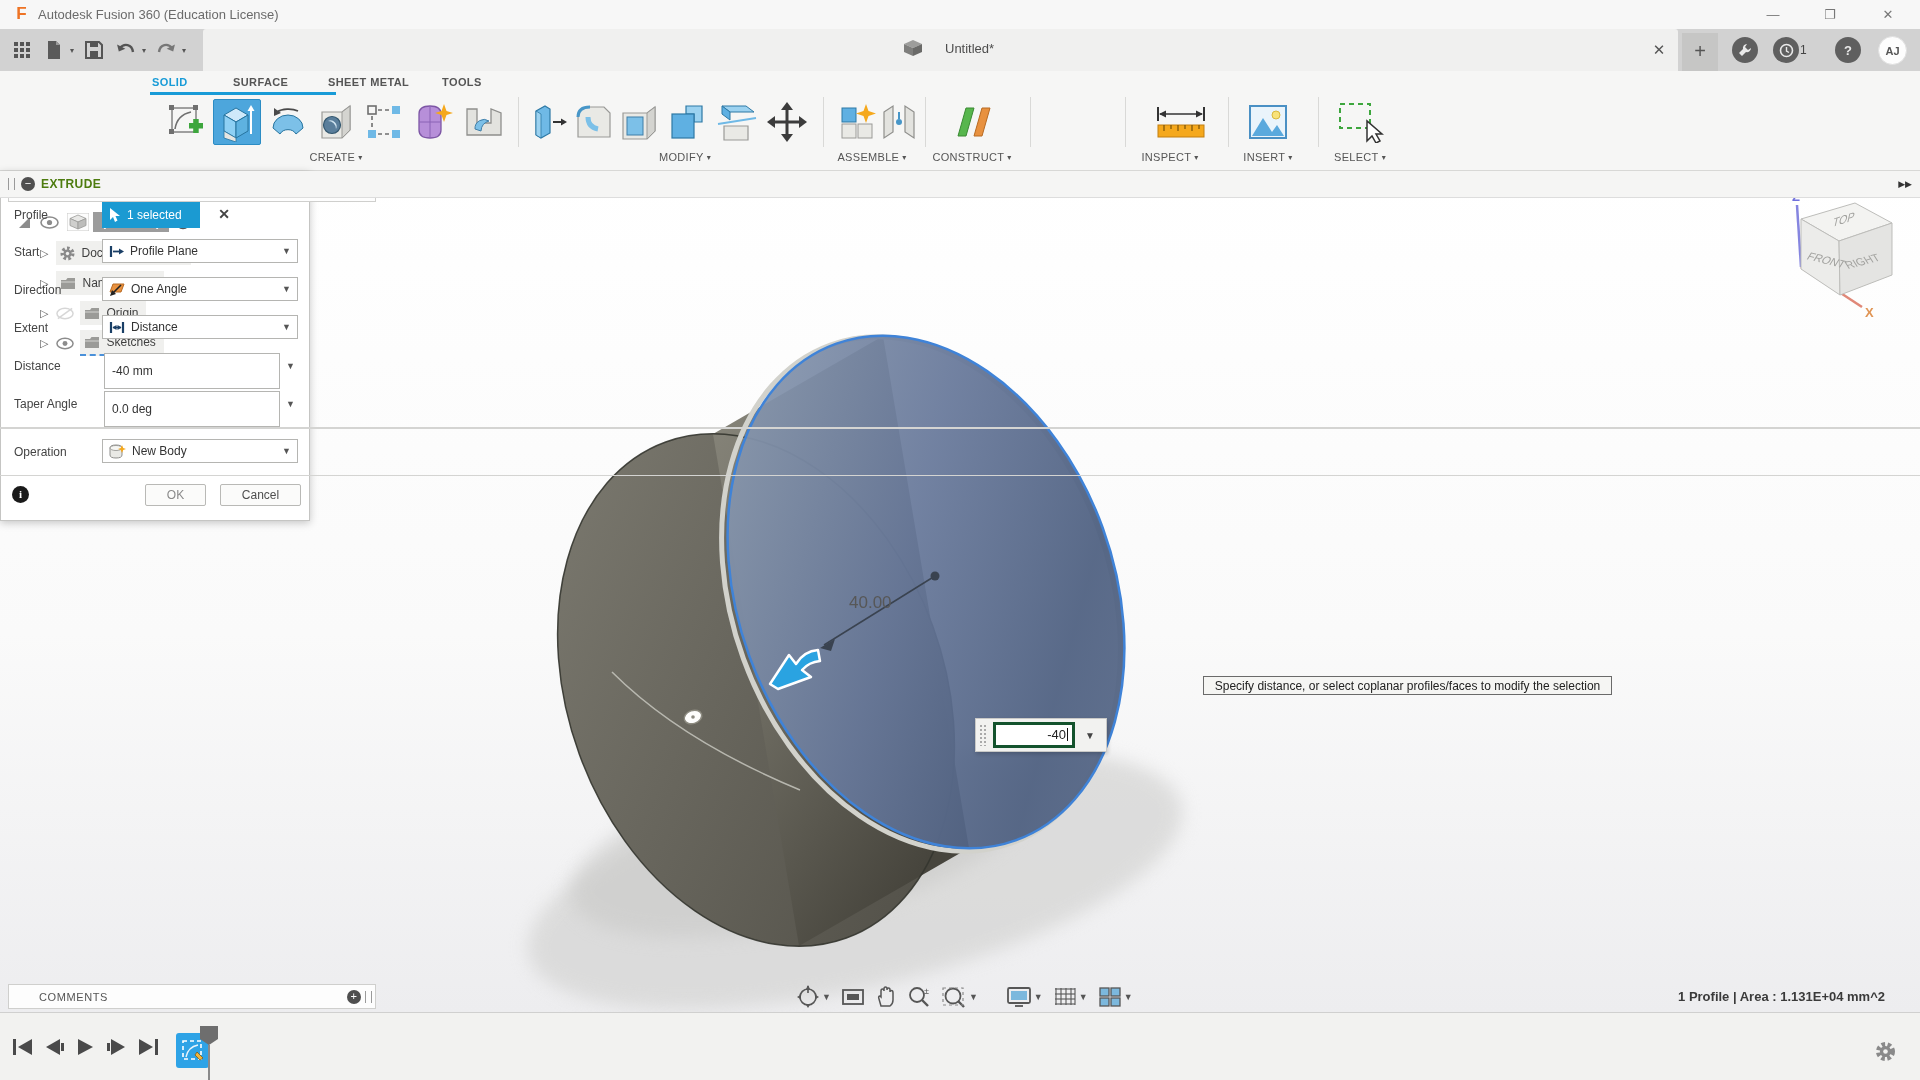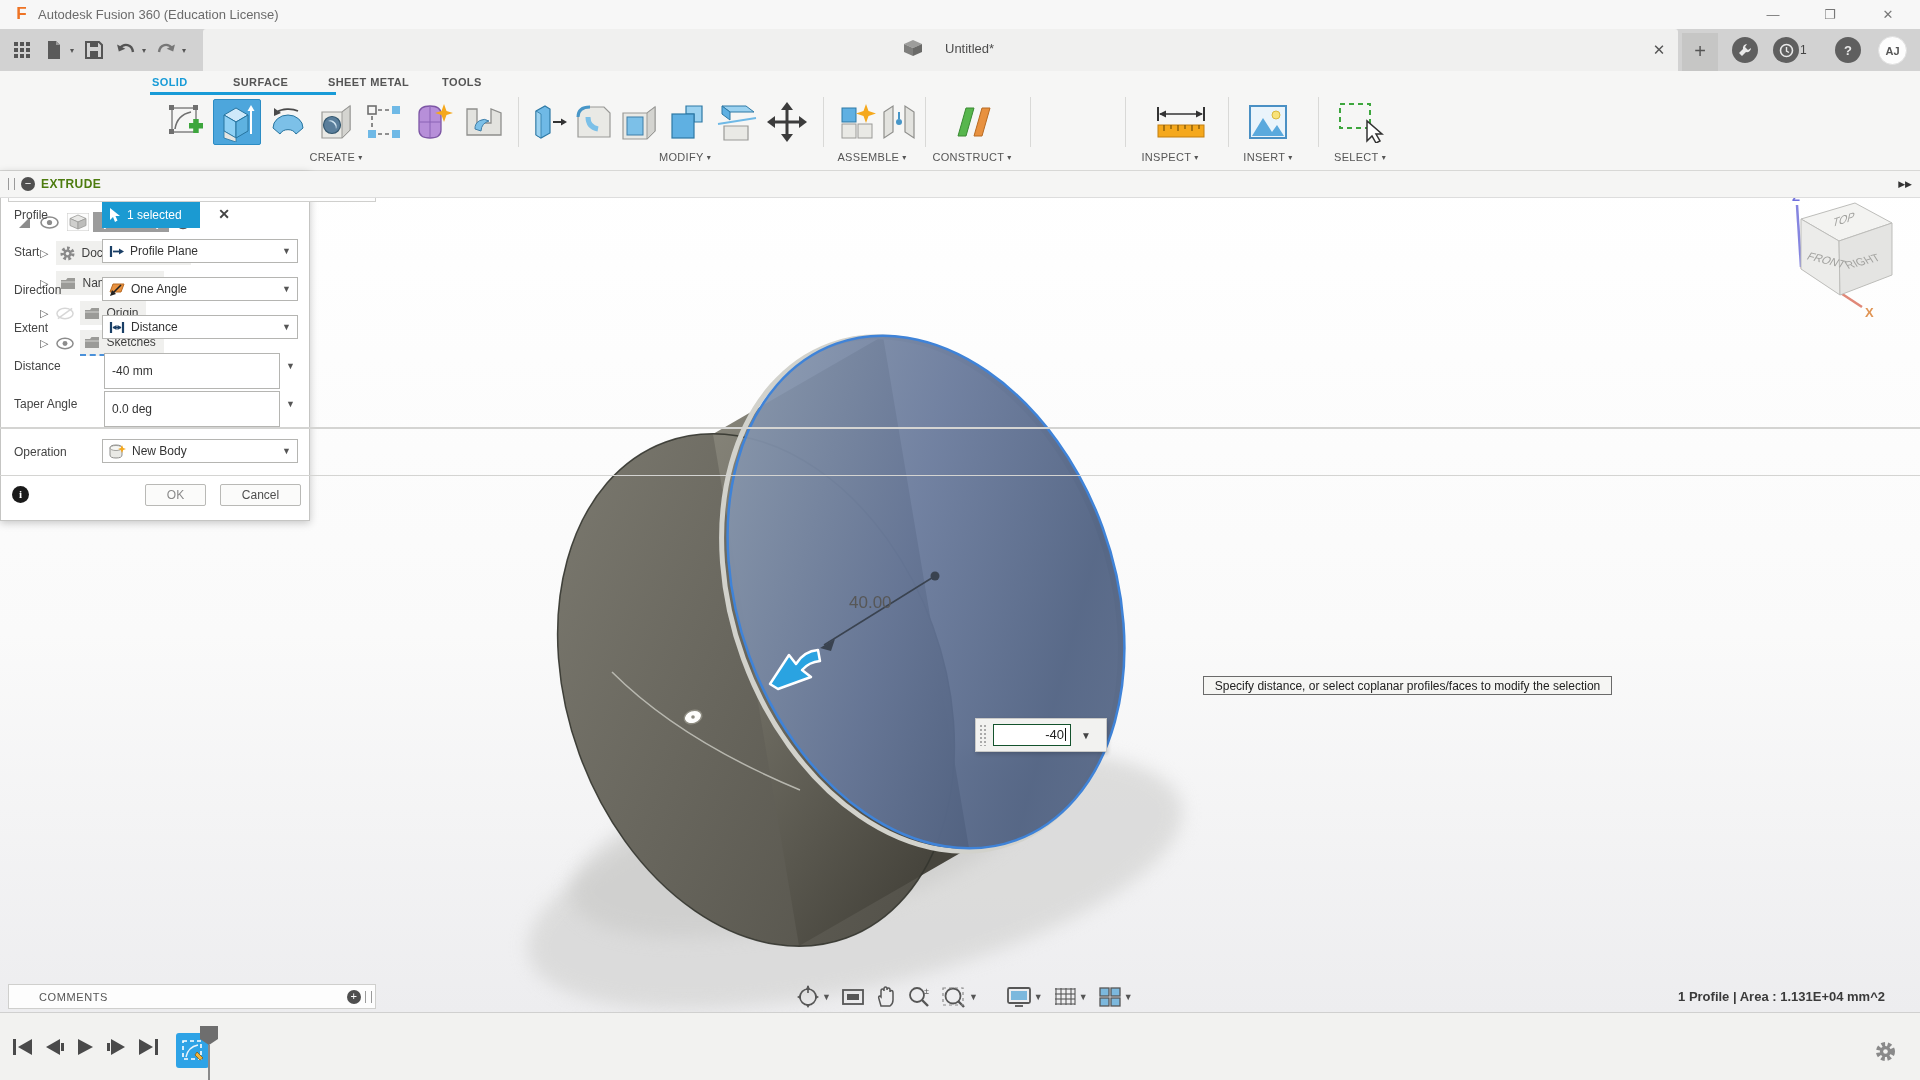--- a/index.html
+++ b/index.html
@@ -65,21 +65,21 @@
   #profile-btn{position:absolute;left:102px;top:31px;width:98px;height:26px;background:#1b9ad2;color:#fff;font-size:12px;display:flex;align-items:center;gap:6px;padding:0 7px;box-sizing:border-box;}
   #profile-clear{position:absolute;left:214px;top:33px;width:20px;height:20px;color:#444;font-size:14px;font-weight:bold;text-align:center;line-height:20px;}
   .xdivider{position:absolute;left:0;width:100%;height:2px;background:#d4d4d2;}
   .btn{position:absolute;height:22px;background:#fbfbfa;border:1px solid #b9b9b6;border-radius:2px;font-size:12px;display:flex;align-items:center;justify-content:center;box-sizing:border-box;}
   #info-btn{position:absolute;left:12px;top:315px;width:17px;height:17px;border-radius:50%;background:#1a1a1a;color:#fff;font-size:11px;font-weight:bold;text-align:center;line-height:17px;font-family:"Liberation Serif",serif;}
 
   
   #hint{left:1203px;top:505px;width:409px;height:19px;background:#f5f5f3;border:1px solid #6a6a6a;font-size:12px;color:#222;display:flex;align-items:center;justify-content:center;box-sizing:border-box;white-space:nowrap;}
   #float-input{left:975px;top:547px;width:132px;height:34px;background:#f2f2f0;border:1px solid #c9c9c7;box-shadow:1px 2px 4px rgba(0,0,0,.18);display:flex;align-items:center;box-sizing:border-box;}
   #drag-dots{width:8px;height:22px;margin-left:3px;background-image:radial-gradient(#aaa 1px,transparent 1.2px);background-size:4px 4px;}
-  #dist-field{width:72px;height:20px;background:#fff;border:1px solid #14532d;margin-left:6px;font-size:13px;color:#222;text-align:right;padding-right:4px;line-height:20px;}
+  #dist-field{width:72px;height:20px;background:#fff;border:3px solid #14532d;margin-left:6px;font-size:13px;color:#222;text-align:right;padding-right:4px;line-height:20px;}
   #dist-caret-bar{display:inline-block;width:1px;height:13px;background:#111;margin-left:1px;vertical-align:-2px;}
   #float-dd{margin-left:10px;font-size:10px;color:#444;}
 
   
   #navbar{left:796px;top:810px;height:32px;display:flex;align-items:center;gap:10px;}
   .nav-item{display:flex;align-items:center;gap:2px;}
 
   
   #status-info{left:0;top:818px;width:1885px;text-align:right;font-size:13px;font-weight:bold;color:#3a3a3a;}
 

